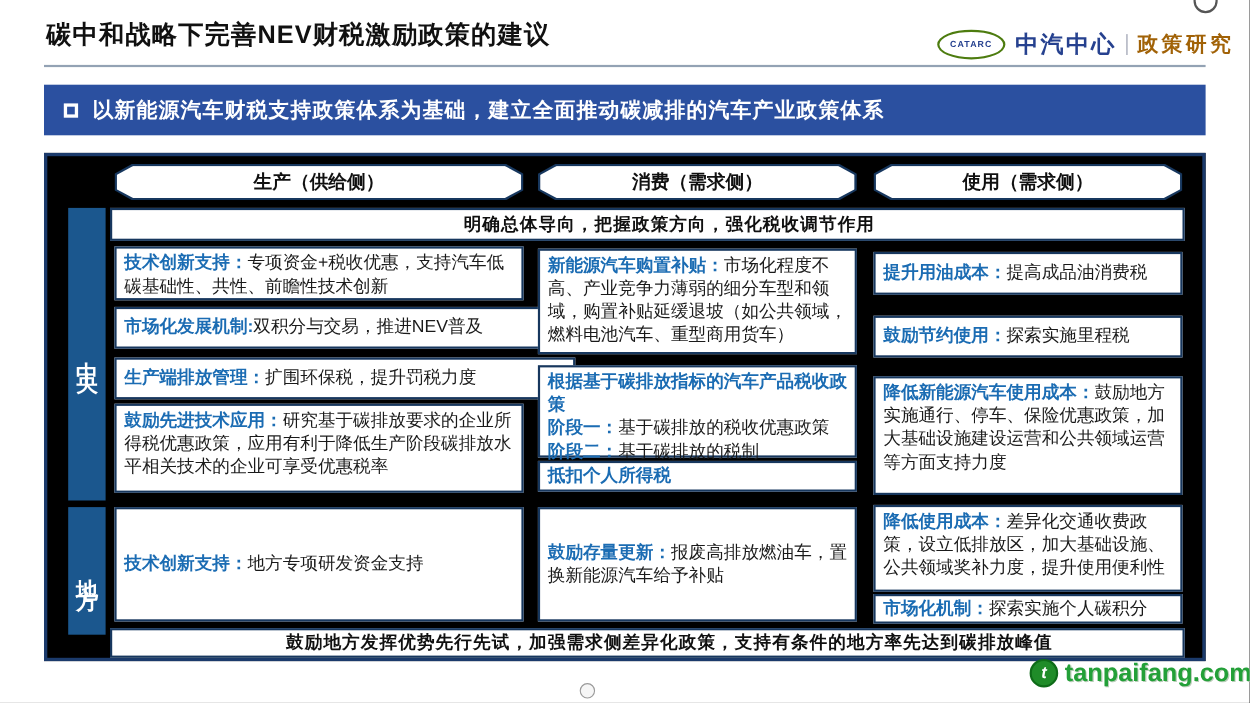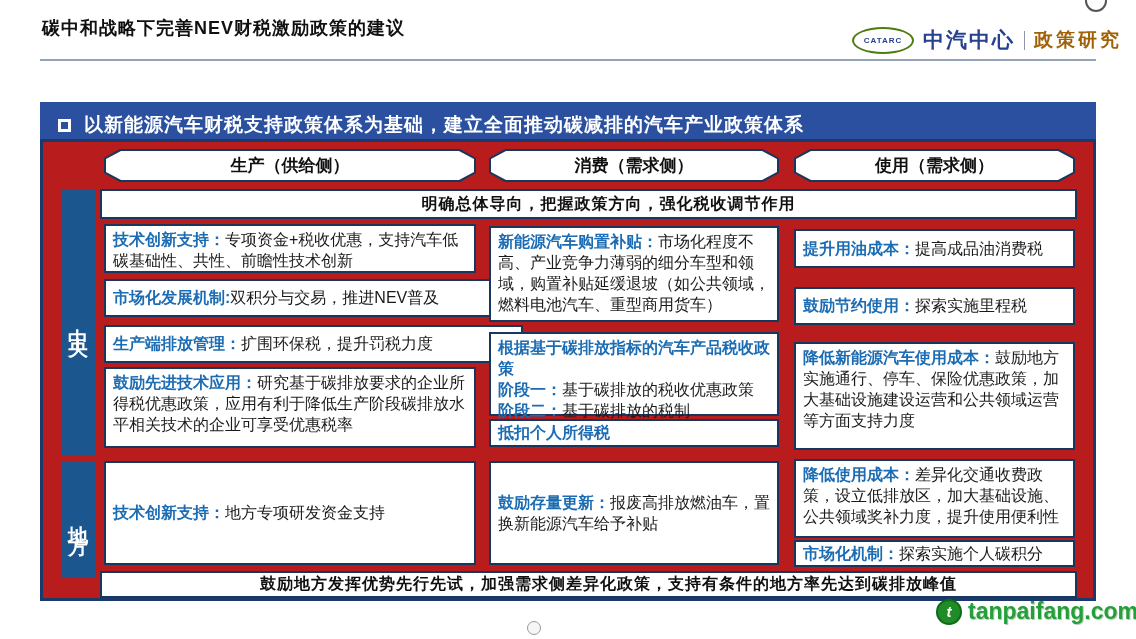--- a/index.html
+++ b/index.html
@@ -7,21 +7,21 @@
   body {
     position:relative;
     background:#ffffff;
     font-family:"Liberation Sans", sans-serif;
     overflow:hidden;
     color:#1a1a1a;
   }
   
   .page-title {
     position:absolute; left:42px; top:16px;
-    font-size:18px; font-weight:bold; color:#101010; letter-spacing:1px;
+    font-size:23px; font-weight:bold; color:#101010; letter-spacing:1px;
   }
   .title-rule {
     position:absolute; left:40px; top:59px; width:1056px; height:2px;
     background:#93a2b4;
   }
   .logo {
     position:absolute; left:852px; top:24px; height:32px;
     display:flex; align-items:center; gap:9px;
   }
   .logo-oval {
@@ -29,30 +29,30 @@
     display:flex; align-items:center; justify-content:center;
     font-size:8px; font-weight:bold; color:#26418f; letter-spacing:1px;
   }
   .logo-org { font-size:21px; font-weight:bold; color:#26418f; letter-spacing:2px; }
   .logo-sep { width:1px; height:19px; background:#9096a8; }
   .logo-dept { font-size:19px; font-weight:600; color:#a16207; letter-spacing:3px; }
   
   .banner {
     position:absolute; left:40px; top:77px; width:1056px; height:46px;
     background:#2b50a0;
-    display:flex; align-items:center; padding-left:18px;margin-top:25px;
+    display:flex; align-items:center; padding-left:18px;
   }
   .banner-bullet {
     width:13px; height:13px; border:3px solid #ffffff; margin-right:13px; flex:0 0 auto;
   }
   .banner-text { color:#ffffff; font-size:19px; font-weight:bold; letter-spacing:1px; }
   
   .panel {
     position:absolute; left:40px; top:139px; width:1056px; height:462px;
-    background:#b91c1c; border:3px solid #1b3a6b;
+    background:#000000; border:3px solid #1b3a6b;
   }
   .panel > * { position:absolute; }
   
   .colhead {
     height:33px; background:#17375e;
     clip-path: polygon(16px 0, calc(100% - 16px) 0, 100% 9px, 100% calc(100% - 9px), calc(100% - 16px) 100%, 16px 100%, 0 calc(100% - 9px), 0 9px);
     display:flex; align-items:center; justify-content:center;
   }
   .colhead .fill {
     position:absolute; inset:2px; background:#ffffff;

